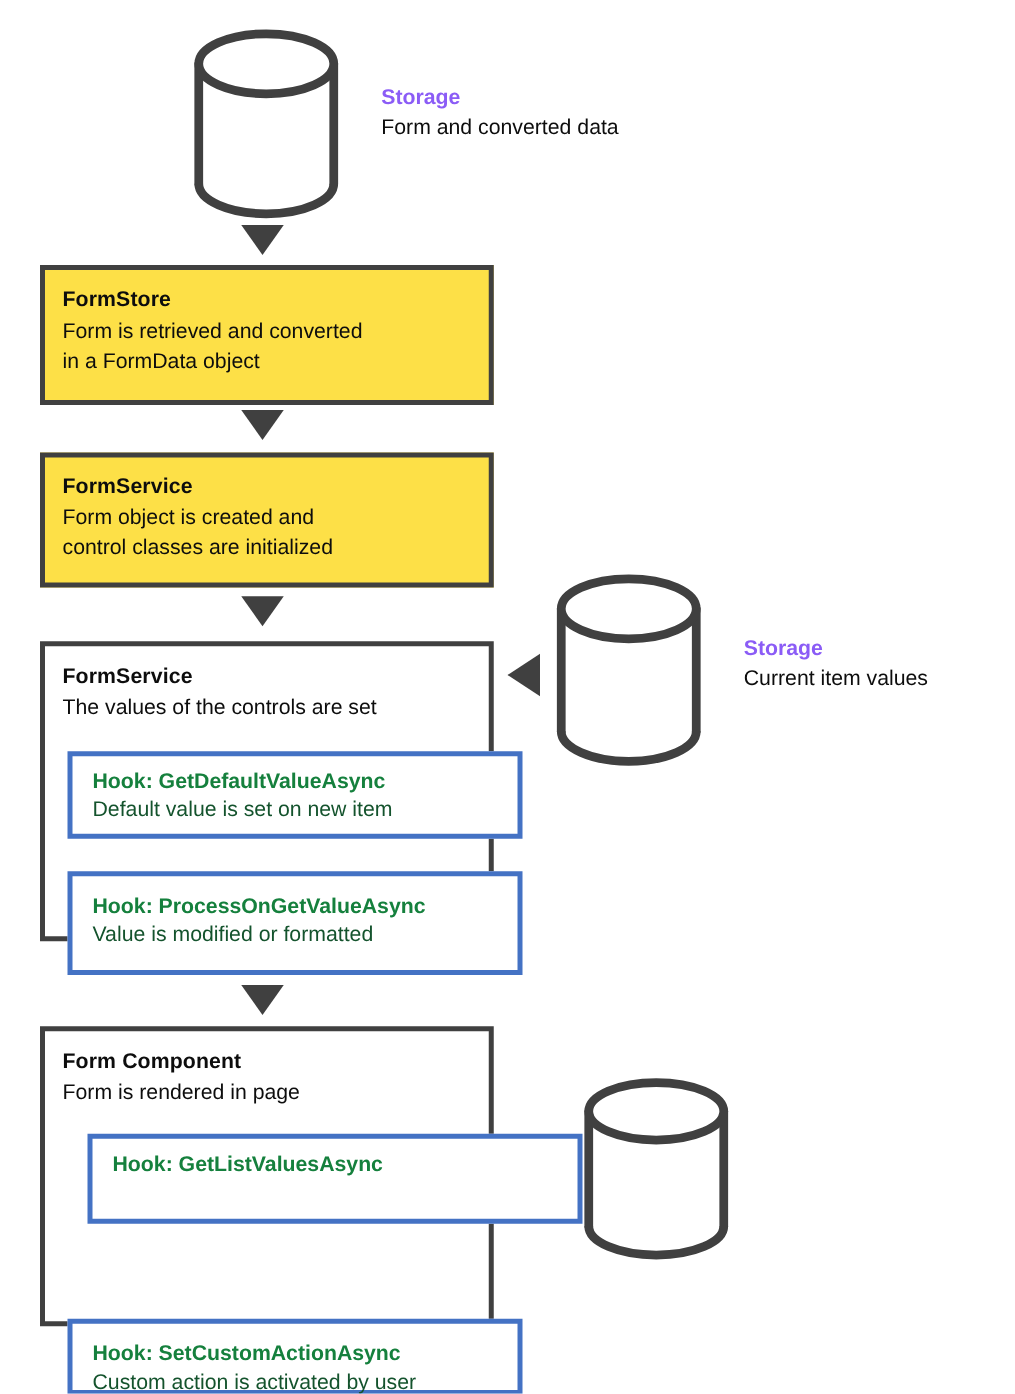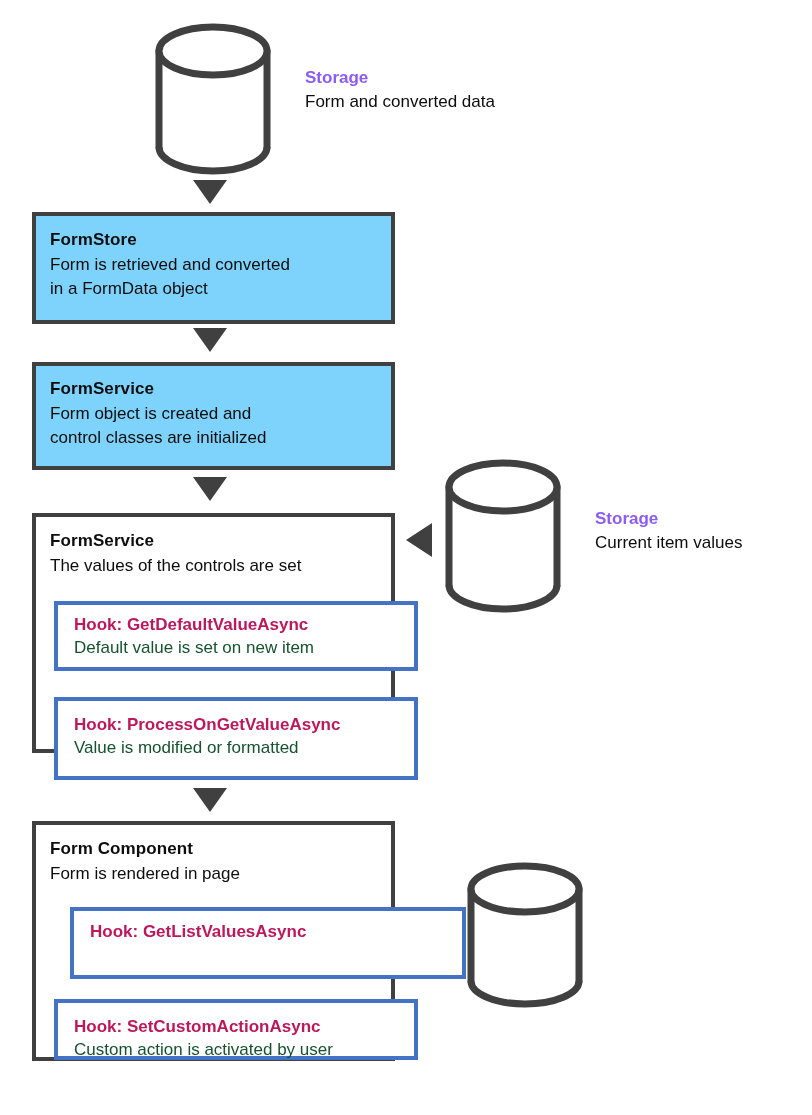--- a/index.html
+++ b/index.html
@@ -17,21 +17,21 @@
     height: 1115px;
     background: #ffffff;
     overflow: hidden;
   }
 
   
   .pbox {
     position: absolute;
     box-sizing: border-box;
     border: 4px solid #404040;
-    background: #7dd3fc;
+    background: #fde047;
   }
   
   .pbox.open { background: transparent; }
   .pbox.open::before {
     content: "";
     position: absolute;
     inset: 0;
     background: #ffffff;
     z-index: -1;
   }
@@ -58,21 +58,21 @@
     position: absolute;
     box-sizing: border-box;
     border: 4px solid #4472c4;
     background: #ffffff;
     z-index: 5;
   }
   .htitle {
     position: absolute;
     font-size: 17px;
     font-weight: bold;
-    color: #be185d;
+    color: #15803d;
     white-space: nowrap;
   }
   .hdesc {
     position: absolute;
     font-size: 17px;
     color: #14532d;
     white-space: nowrap;
   }
 
   
@@ -184,21 +184,21 @@
 
   <div class="pbox open" style="left:32px; top:821px; width:363px; height:240px;">
     <span class="ptitle" style="left:14px; top:14px;">Form Component</span>
     <span class="pdesc" style="left:14px; top:37px;">Form is rendered in page</span>
   </div>
 
   <div class="hbox" style="left:70px; top:907px; width:396px; height:72px;">
     <span class="htitle" style="left:16px; top:11px;">Hook: GetListValuesAsync</span>
   </div>
 
-  <div class="hbox" style="left:54px; top:999px; width:364px; height:61px;">
+  <div class="hbox" style="left:54px; top:1055px; width:364px; height:61px;">
     <span class="htitle" style="left:16px; top:14px;">Hook: SetCustomActionAsync</span>
     <span class="hdesc" style="left:16px; top:37px;">Custom action is activated by user</span>
   </div>
 
   <div class="cyl" style="left:464px; top:860px;">
     <svg width="122" height="150" viewBox="0 0 122 150" aria-hidden="true">
       <path d="M7 29 L7 121" stroke="#404040" stroke-width="7" fill="none" stroke-linecap="round"></path>
       <path d="M115 29 L115 121" stroke="#404040" stroke-width="7" fill="none" stroke-linecap="round"></path>
       <ellipse cx="61" cy="29" rx="54" ry="23" fill="#ffffff" stroke="#404040" stroke-width="7"></ellipse>
       <path d="M7 121 A54 23 0 0 0 115 121" fill="none" stroke="#404040" stroke-width="7"></path>

